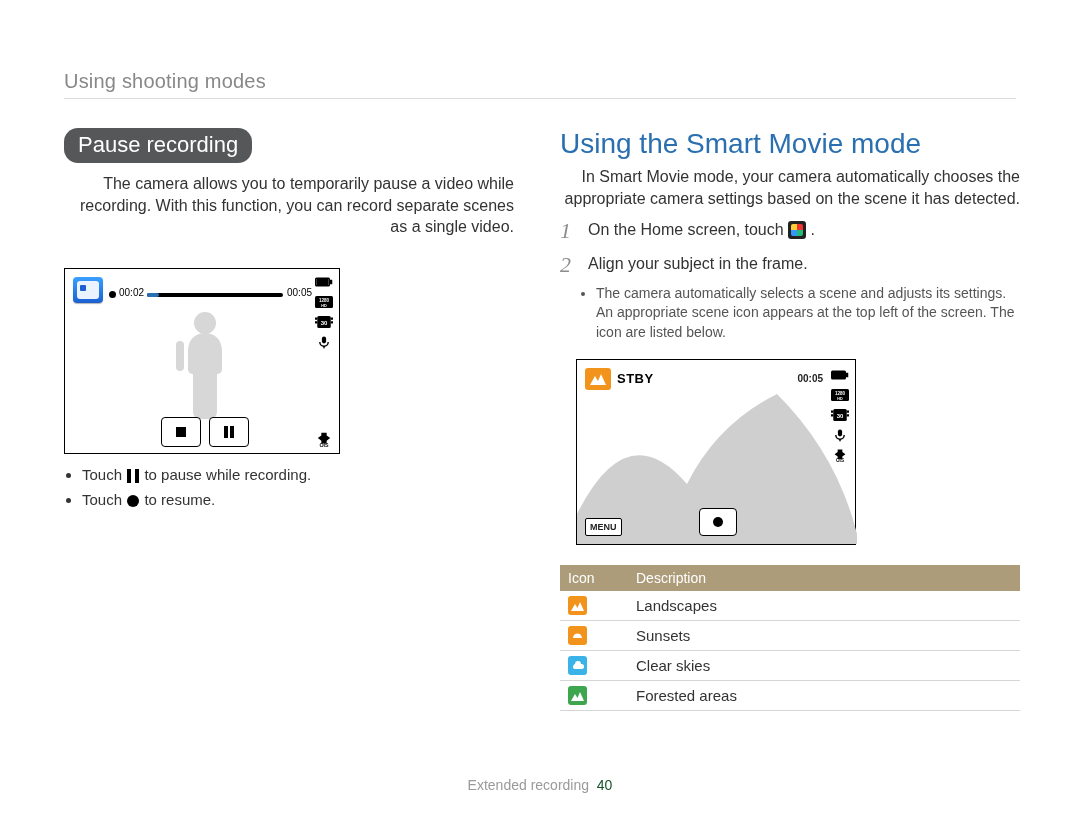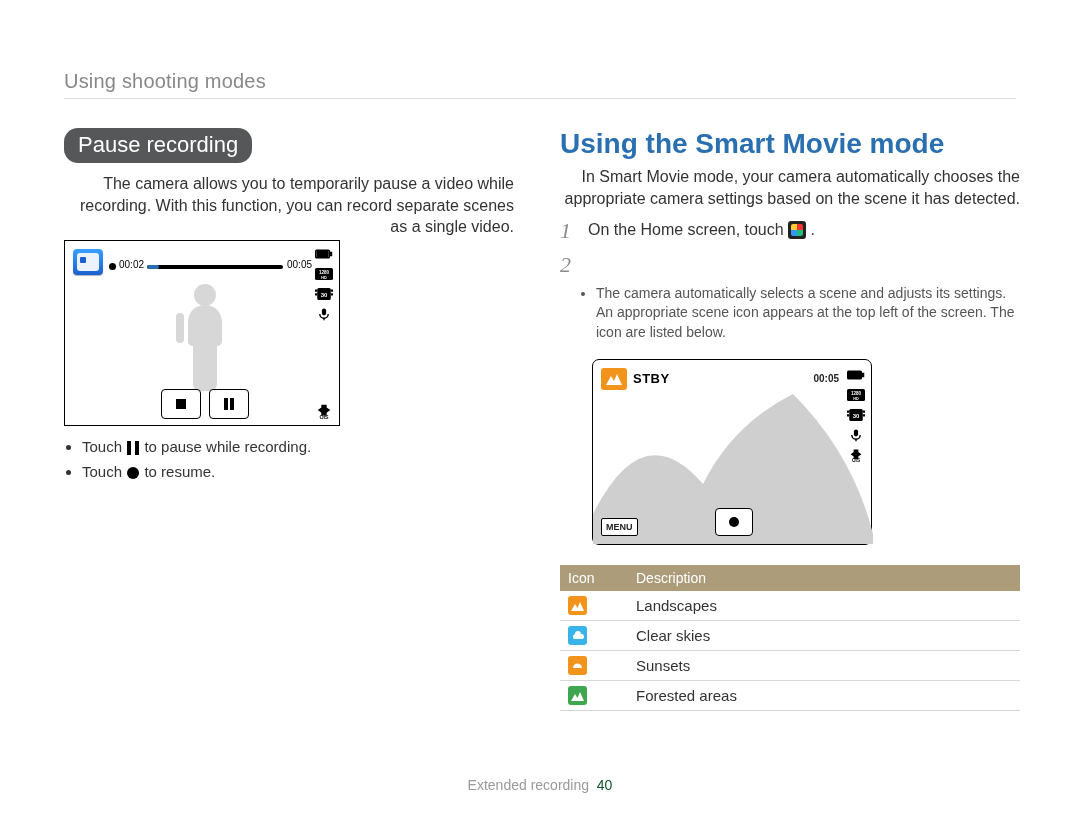--- a/index.html
+++ b/index.html
@@ -57,21 +57,21 @@
   .para {
     font-size: 16px;
     line-height: 1.35;
     color: #333;
     margin-top: 10px;
     text-align: right;
   }
   .h2 {
     font-size: 28px;
     color: #2a6fb0;
-    font-weight: 700;
+    font-weight: 400;
     margin: 0 0 6px 0;
   }
   .step {
     display: flex;
     align-items: flex-start;
     gap: 10px;
     margin-top: 10px;
   }
   .step-num {
     font-size: 22px;
@@ -106,21 +106,21 @@
   .inline-icon {
     display: inline-block;
     vertical-align: -3px;
     width: 14px;
     height: 14px;
   }
 
   
   .screen1 {
     position: relative;
-    margin-top: 2px;
+    margin-top: 30px;
     width: 276px;
     height: 186px;
     border: 1px solid #000;
     background: #fff;
     box-sizing: border-box;
   }
   .screen1 .top-icon {
     position: absolute;
     left: 8px; top: 8px;
     width: 30px; height: 26px;
@@ -349,26 +349,27 @@
       <div class="step-num">1</div>
       <div class="step-text">
         <span>On the Home screen, touch </span>
         <span class="smart-movie-ico"></span>
         <span>.</span>
       </div>
     </div>
 
     <div class="step">
       <div class="step-num">2</div>
+      <div class="step-text">Align your subject in the frame.</div>
     </div>
     <ul class="sub-ul">
       <li>The camera automatically selects a scene and adjusts its settings. An appropriate scene icon appears at the top left of the screen. The icon are listed below.</li>
     </ul>
 
-    <div class="screen2" style="margin-left:32px;border-radius:7px;">
+    <div class="screen2" style="margin-left:16px;">
       <svg class="mountains" viewBox="0 0 280 150" preserveAspectRatio="none">
         <path d="M0 150 L0 120 Q50 20 110 90 Q140 30 200 0 Q260 60 280 140 L280 150 Z"></path>
       </svg>
       <div class="scene-badge">
         <svg viewBox="0 0 16 12">
             <path d="M0 12 L5 3 L8 8 L11 1 L16 12 Z" fill="#fff"></path>
           </svg>
       </div>
       <div class="stby">STBY</div>
       <div class="timecode">00:05</div>
@@ -423,37 +424,37 @@
               <div class="sq-ico c-orange">
                 <svg viewBox="0 0 13 11">
                   <path d="M0 11 L4 4 L6.5 8 L9 2 L13 11 Z" fill="#fff"></path>
                 </svg>
               </div>
             </td>
             <td>Landscapes</td>
           </tr>
           <tr class="it-row">
             <td class="cell-icon">
+              <div class="sq-ico c-orange">
+                <svg viewBox="0 0 13 11">
+                  <path d="M0 11 H13 M2 8 a4.5 4.5 0 0 1 9 0 Z" fill="#fff"></path>
+                </svg>
+              </div>
+            </td>
+            <td>Sunsets</td>
+          </tr>
+          <tr class="it-row">
+            <td class="cell-icon">
               <div class="sq-ico c-blue">
                 <svg viewBox="0 0 13 11">
                   <path d="M3 9a3 3 0 0 1 1-5 3 3 0 0 1 6 0 2.5 2.5 0 0 1 1 5Z" fill="#fff"></path>
                 </svg>
               </div>
             </td>
             <td>Clear skies</td>
-          </tr>
-          <tr class="it-row">
-            <td class="cell-icon">
-              <div class="sq-ico c-orange">
-                <svg viewBox="0 0 13 11">
-                  <path d="M0 11 H13 M2 8 a4.5 4.5 0 0 1 9 0 Z" fill="#fff"></path>
-                </svg>
-              </div>
-            </td>
-            <td>Sunsets</td>
           </tr>
           <tr class="it-row">
             <td class="cell-icon">
               <div class="sq-ico c-green">
                 <svg viewBox="0 0 13 11">
                   <path d="M0 11 L4 4 L6.5 8 L9 2 L13 11 Z" fill="#fff"></path>
                 </svg>
               </div>
             </td>
             <td>Forested areas</td>

